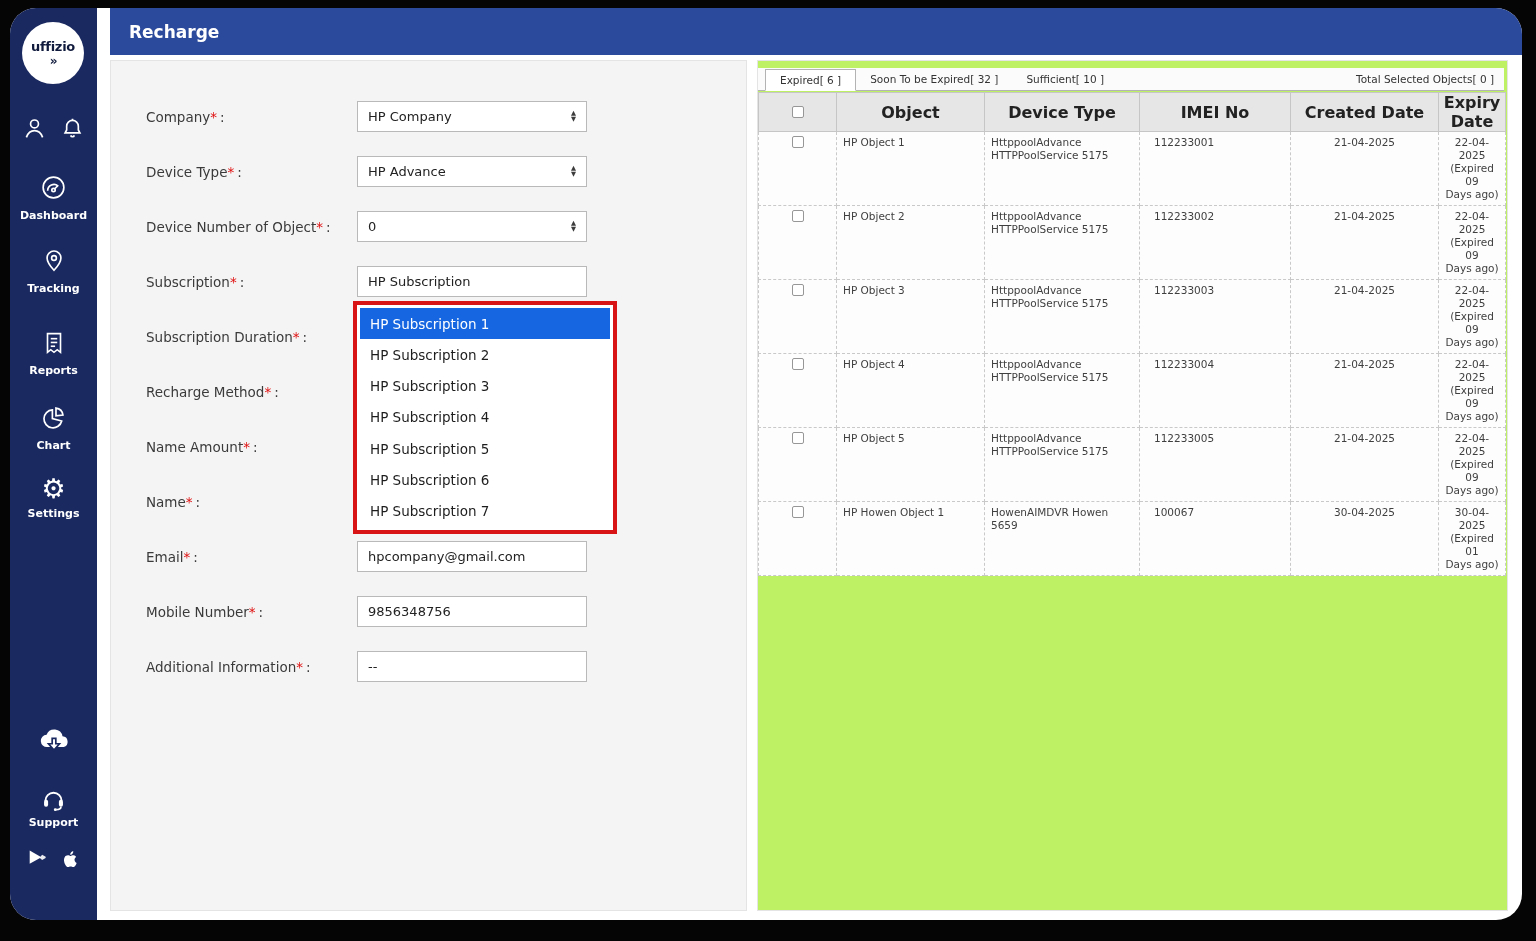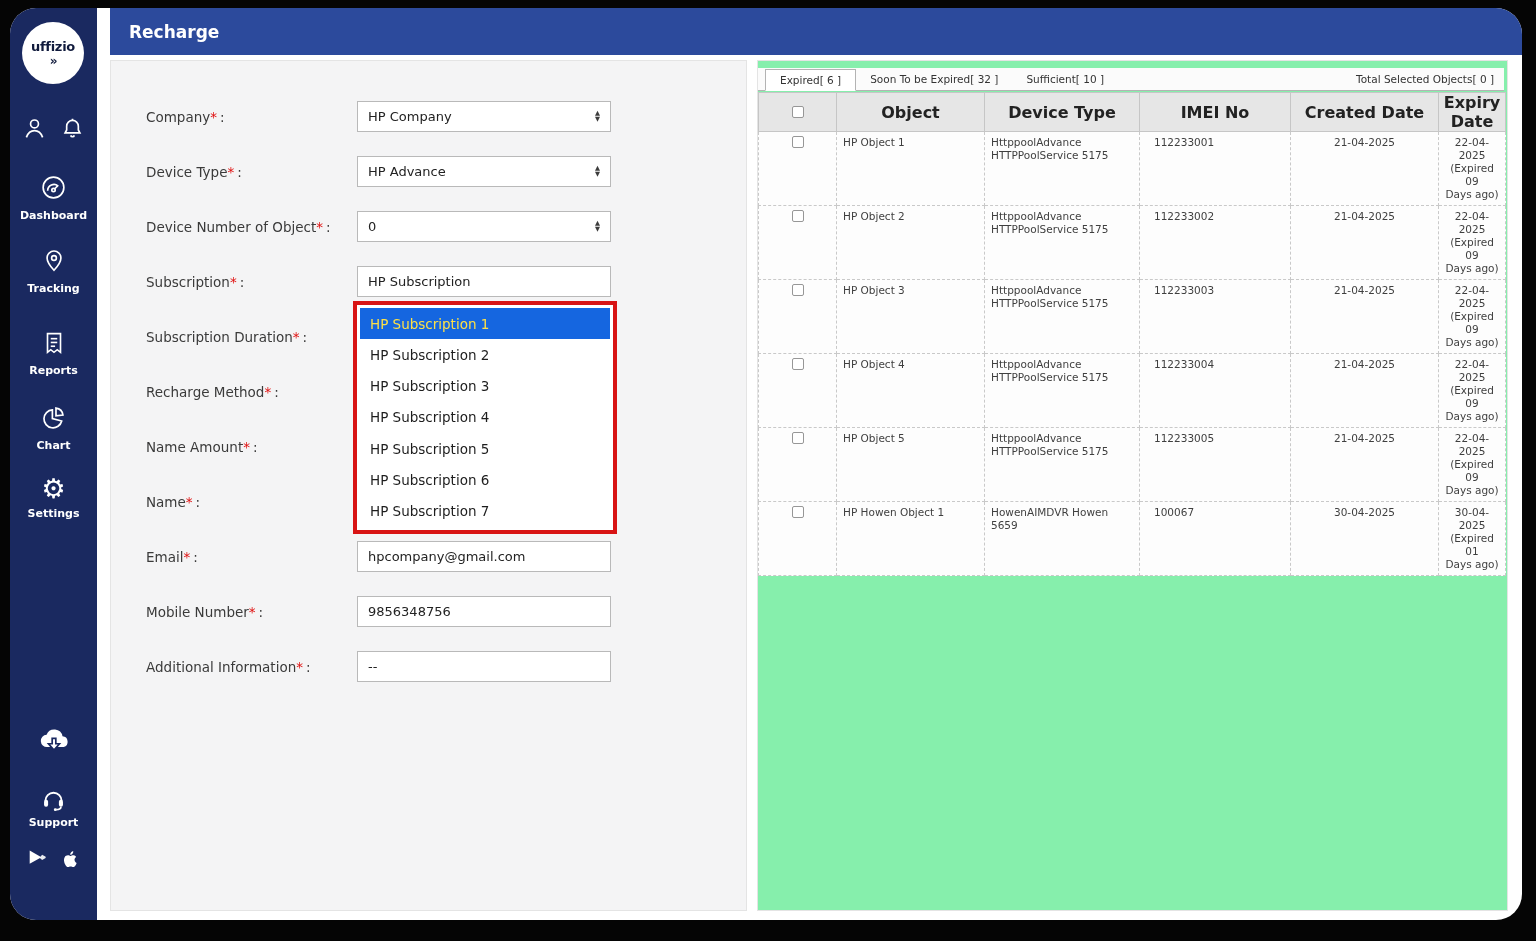--- a/index.html
+++ b/index.html
@@ -19,29 +19,29 @@
 
   
   .topbar{position:absolute;left:100px;right:0;top:0;height:47px;background:#2c4a9c;color:#fff;display:flex;align-items:center;padding-left:19px;font-size:17px;font-weight:bold;}
 
   
   .form-panel{position:absolute;left:100px;top:52px;width:637px;height:851px;background:#f4f4f5;border:1px solid #e4e4e4;}
   .frow{position:absolute;left:35px;height:31px;display:flex;align-items:center;}
   .flabel{width:211px;font-size:13.5px;color:#3a3a3a;}
   .req{color:#e01212;}
   .suffix{margin-left:3px;}
-  .fbox{width:254px;height:31px;border:1px solid #b9b9b9;background:#fff;display:flex;align-items:center;justify-content:space-between;padding:0 10px;font-size:13px;color:#222;}
+  .fbox{width:230px;height:31px;border:1px solid #b9b9b9;background:#fff;display:flex;align-items:center;justify-content:space-between;padding:0 10px;font-size:13px;color:#222;}
   input.fbox{font-family:inherit;outline:none;display:block;padding:0 10px;}
   .arrows{display:flex;flex-direction:column;line-height:5.5px;font-size:6.5px;color:#3c3c3c;}
   .dropdown{position:absolute;left:242px;top:240px;width:264px;height:233px;background:#fff;border:4px solid #d81414;z-index:6;display:flex;flex-direction:column;padding:3px;}
   .opt{flex:1;display:flex;align-items:center;padding-left:10px;font-size:13.5px;color:#1d1d1d;cursor:pointer;}
-  .opt.selected{background:#1566e0;color:#fde047;text-align:center;}
+  .opt.selected{background:#1566e0;color:#ffffff;text-align:center;}
 
   
-  .table-panel{position:absolute;left:747px;top:52px;width:751px;height:851px;background:#86efac;border:1px solid #e4e4e4;}
+  .table-panel{position:absolute;left:747px;top:52px;width:751px;height:851px;background:#bef264;border:1px solid #e4e4e4;}
   .tabstrip{position:absolute;left:0;right:3px;top:7px;height:23px;background:#fbfbfb;border-bottom:1px solid #b3b3b3;display:flex;align-items:flex-end;padding-left:7px;}
   .tab{height:22px;line-height:21px;padding:0 14px;font-size:10.5px;color:#333;margin-bottom:-1px;cursor:pointer;}
   .tab.active{background:#fff;border:1px solid #b3b3b3;border-bottom:1px solid #fff;}
   .total{position:absolute;right:13px;top:12px;font-size:10.5px;color:#333;text-align:right;}
   table.grid{position:absolute;left:0;top:31px;width:747px;border-collapse:collapse;table-layout:fixed;background:#fdfdfd;}
   .grid th{height:21px;background:#e6e6e6;border:1px solid #c6c6c6;font-size:16px;color:#222;padding:0;font-weight:bold;}
   .grid td{border:1px dashed #c9c9c9;vertical-align:top;padding:4px 6px;font-size:10.5px;color:#3f3f3f;height:38px;line-height:13px;}
   .grid td.c{text-align:center;}
   .grid td.imei{padding-left:14px;}
   .cb{width:12px;height:12px;border:1px solid #979797;border-radius:2px;background:#fff;display:inline-block;cursor:pointer;}

